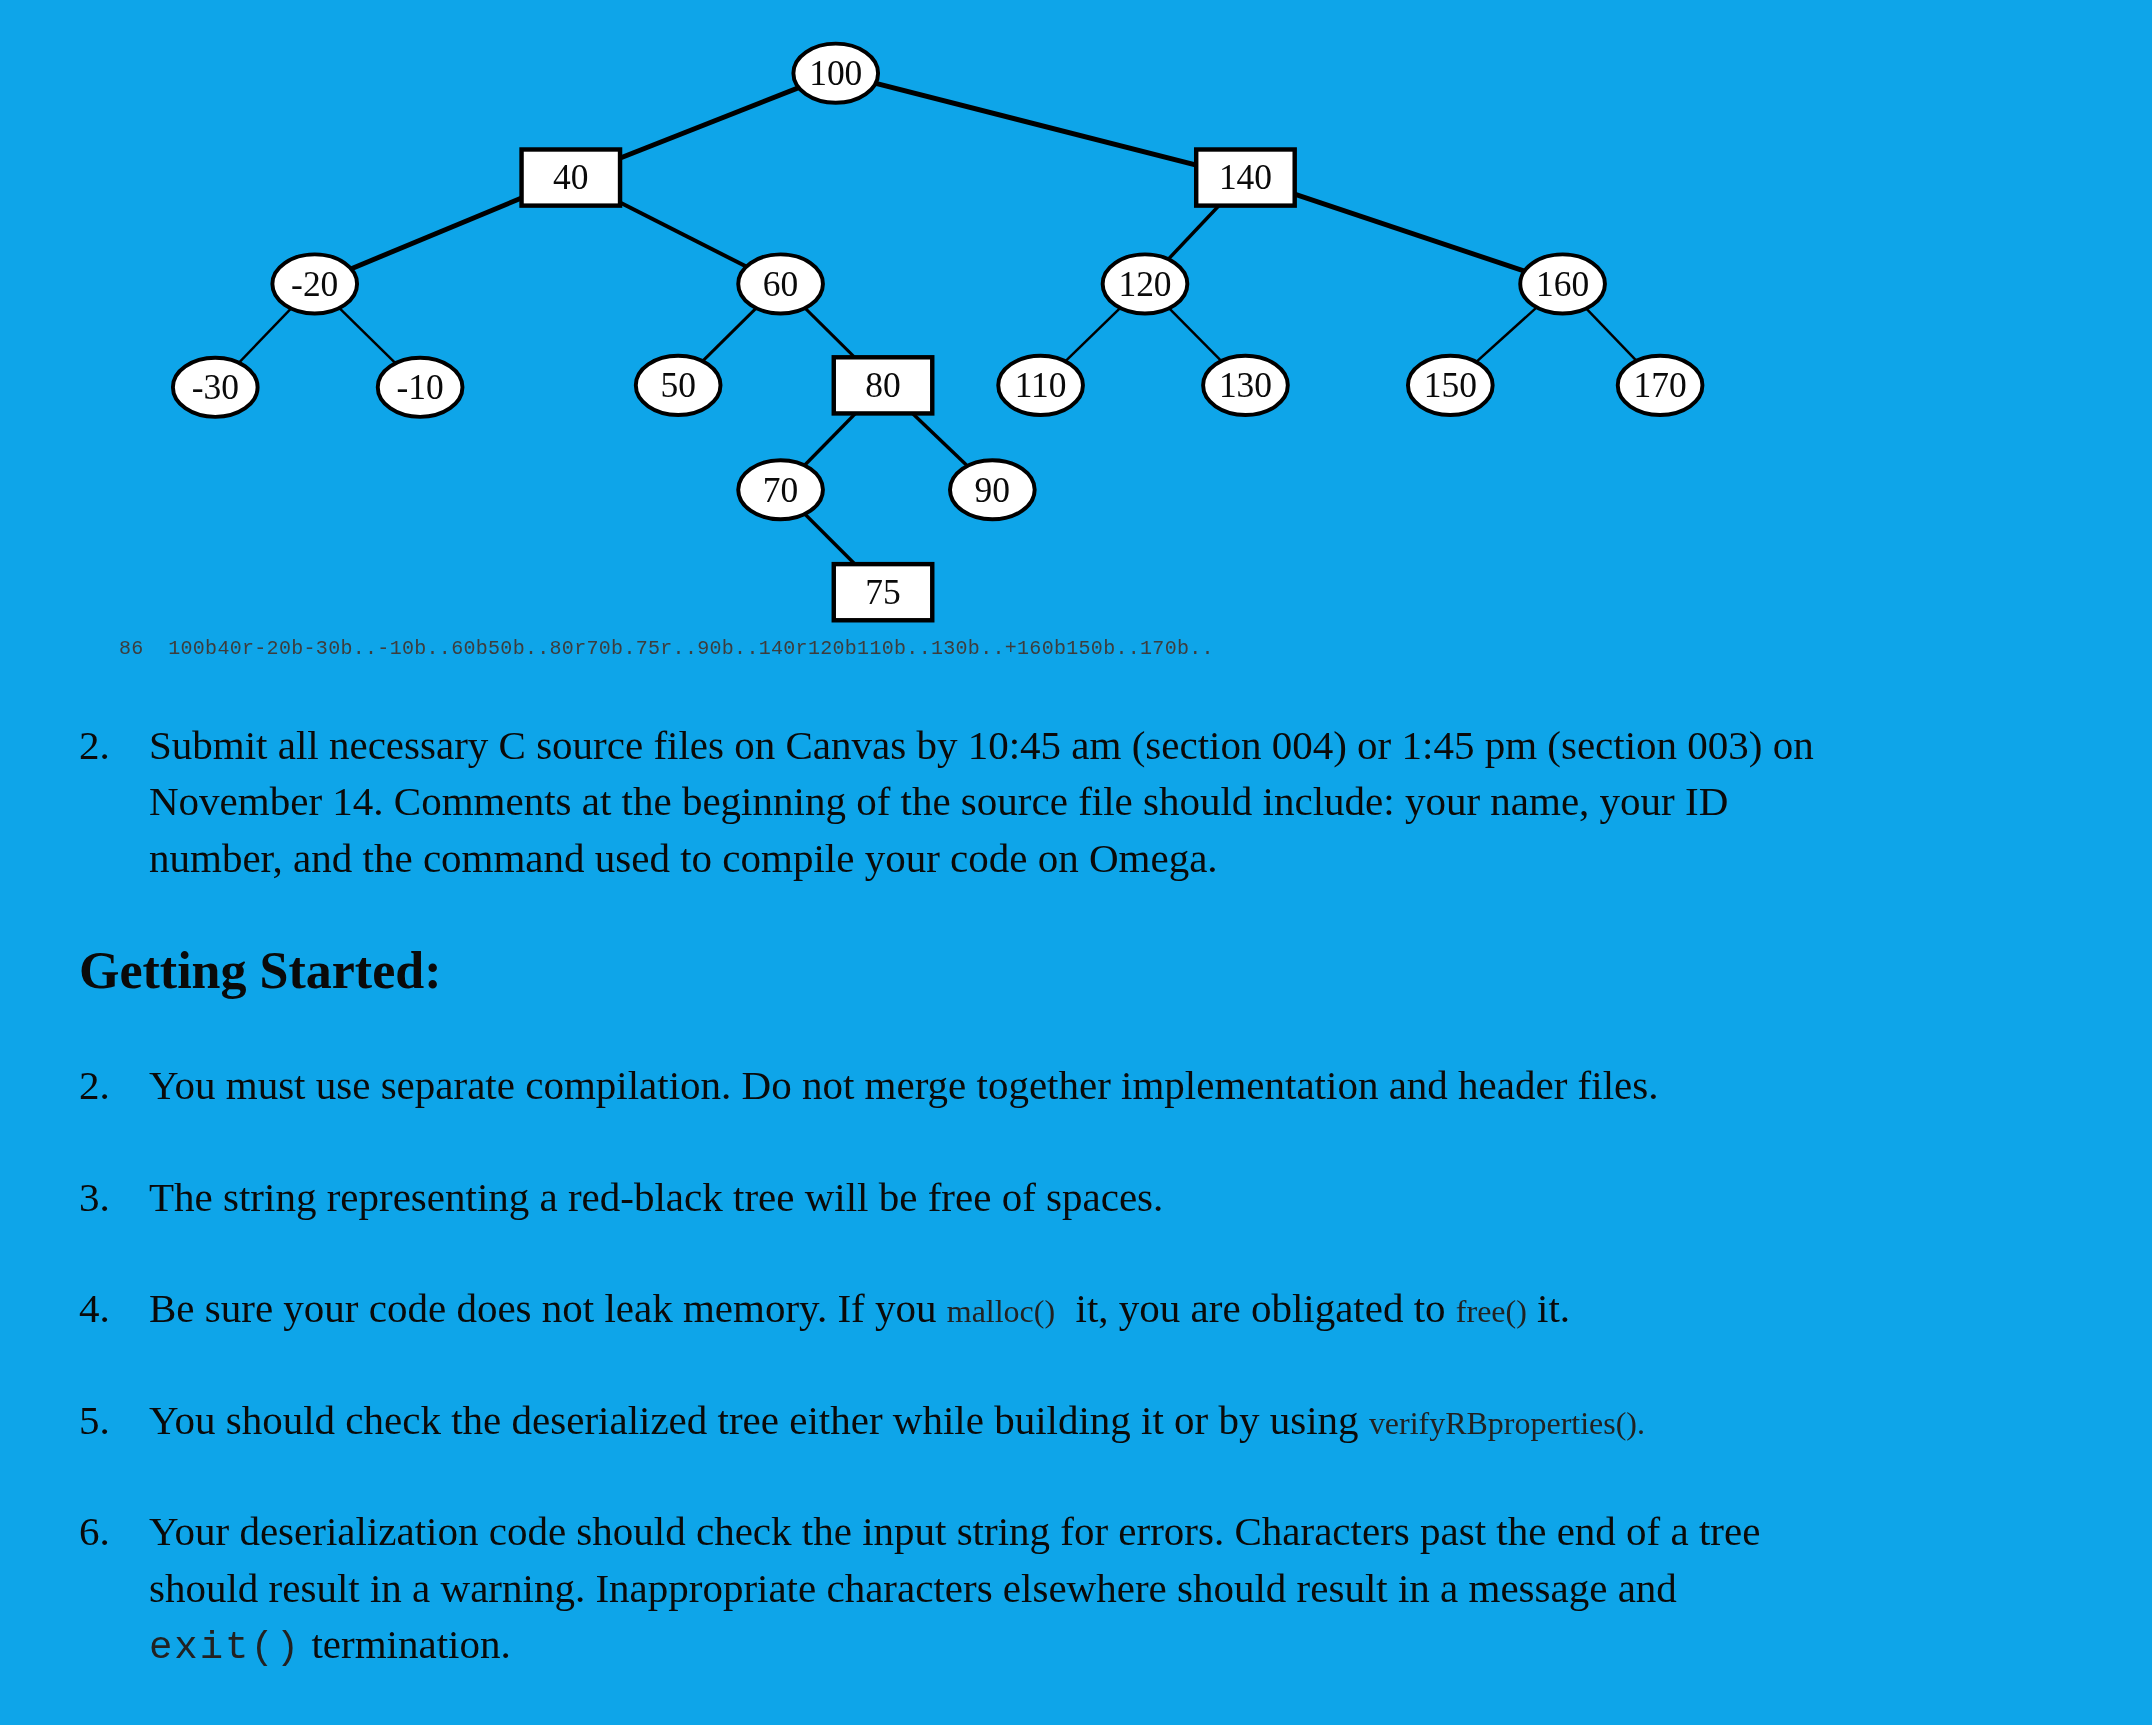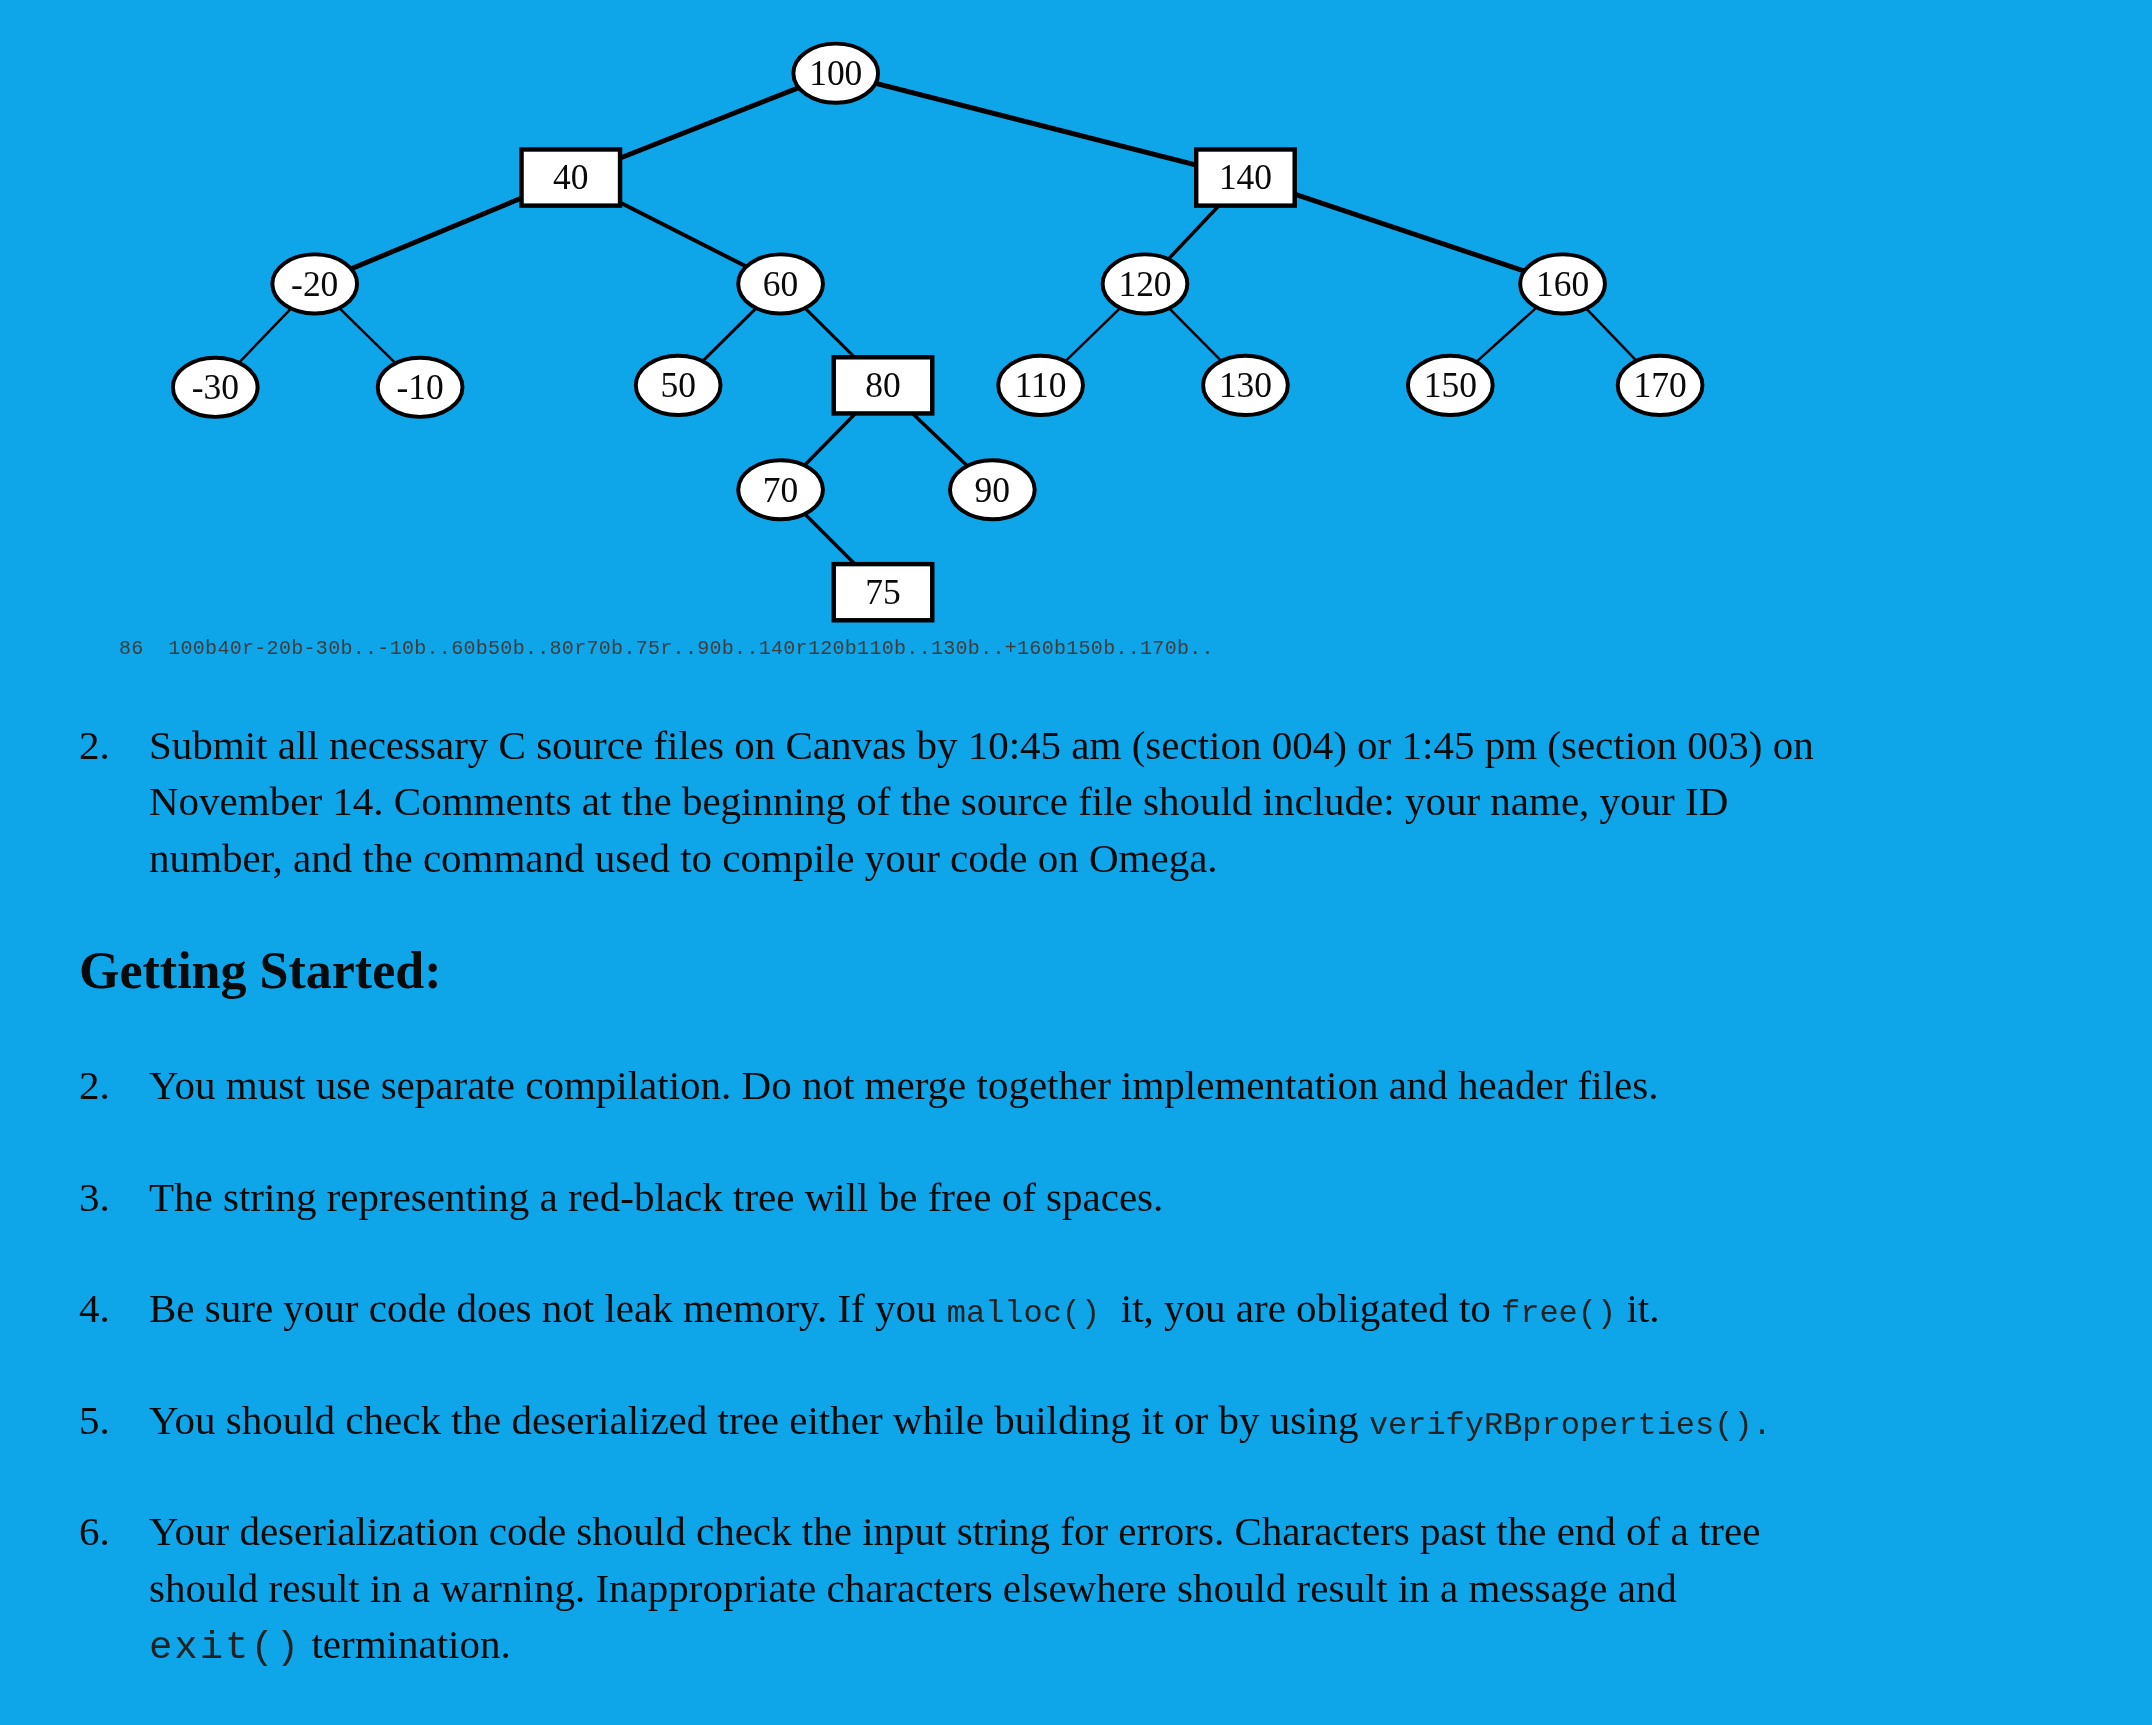--- a/index.html
+++ b/index.html
@@ -62,21 +62,21 @@
     white-space: pre-wrap;
     max-width: 2010px;
   }
   .section-heading {
     font-size: 52px;
     font-weight: bold;
     margin-top: 53px;
     line-height: 1.2;
   }
   .run.mono {
-    font-family: Liberation Mono, monospace;
+    font-family: Liberation Serif, serif;
     font-size: 0.78em;
     color: #222222;
   }
   .run.mono-large {
     font-family: "Liberation Mono", "DejaVu Sans Mono", monospace;
     font-size: 0.95em;
     letter-spacing: 2px;
     color: #222222;
     margin-top: 36px;
   }

